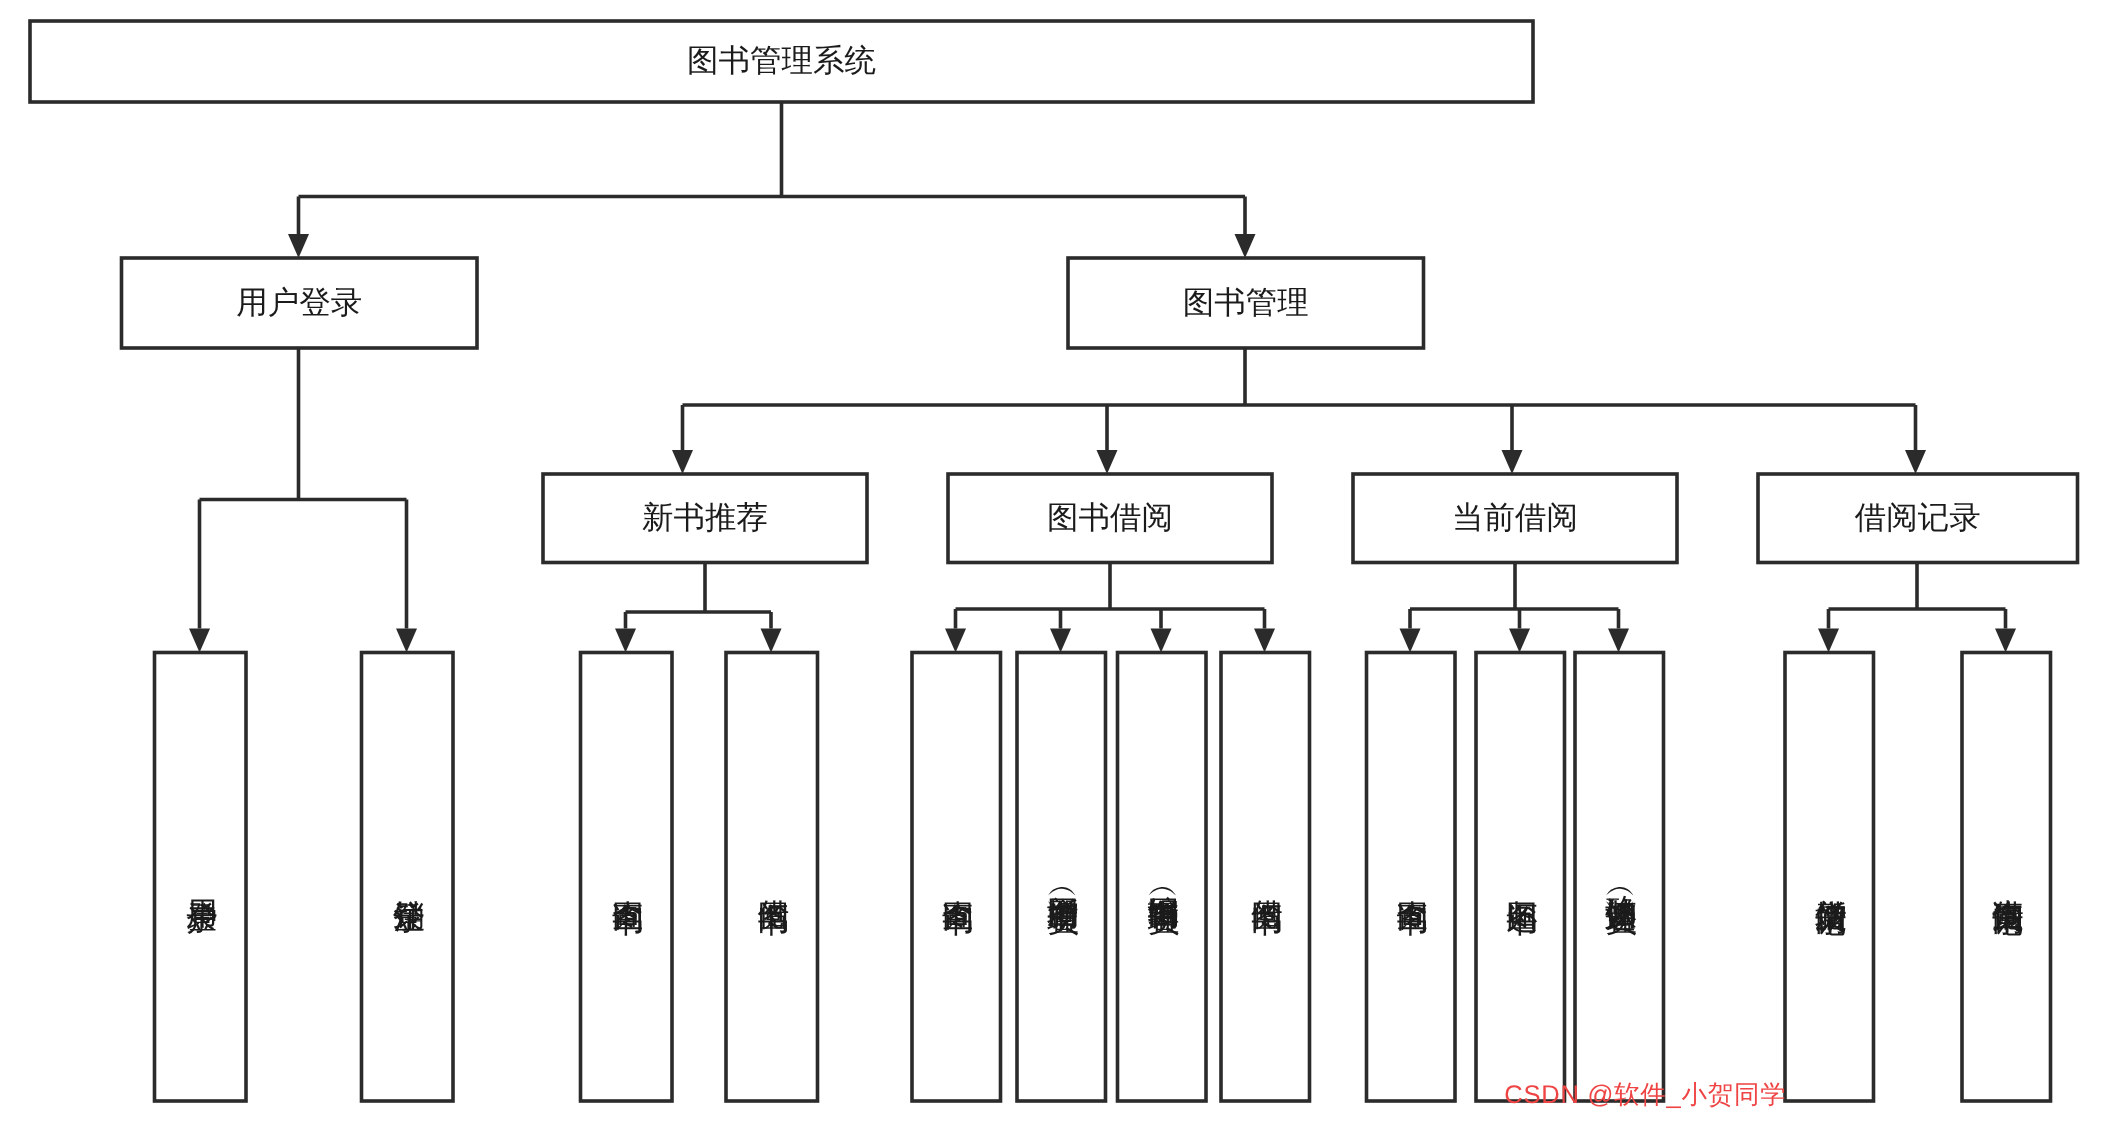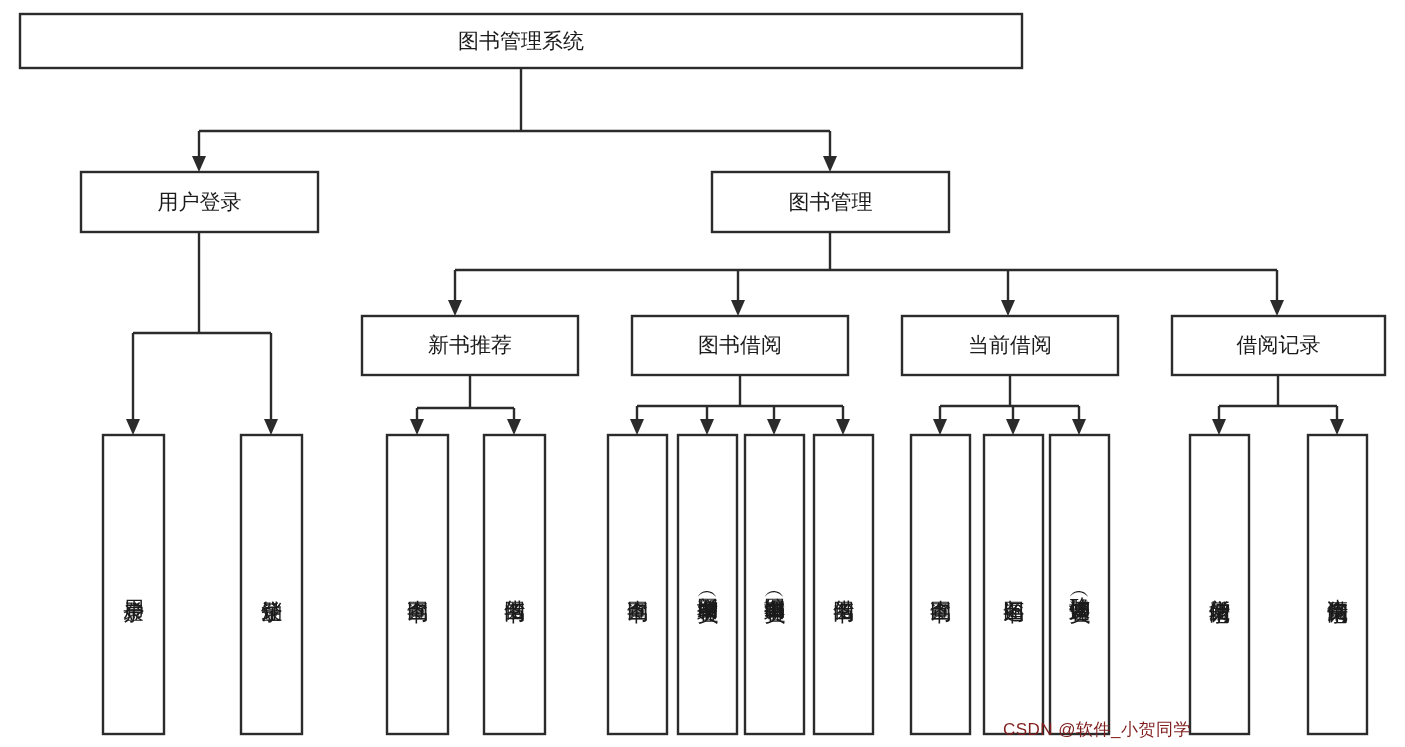--- a/index.html
+++ b/index.html
@@ -62,21 +62,21 @@
     text-align: center;
     white-space: nowrap;
     pointer-events: none;
   }
   .watermark {
     position: absolute;
     right: 14px;
     bottom: 6px;
     font-family: "Liberation Sans", "DejaVu Sans", sans-serif;
     font-size: 17px;
-    color: #7f1d1d;
+    color: #ef4444;
     letter-spacing: 0.5px;
     user-select: none;
   }
 </style>
 </head>
 <body>
 
 <div id="diagram-root">
   <svg class="diagram-canvas" id="diagram-canvas" viewBox="0 0 1405 747" xmlns="http://www.w3.org/2000/svg">
       <g>

